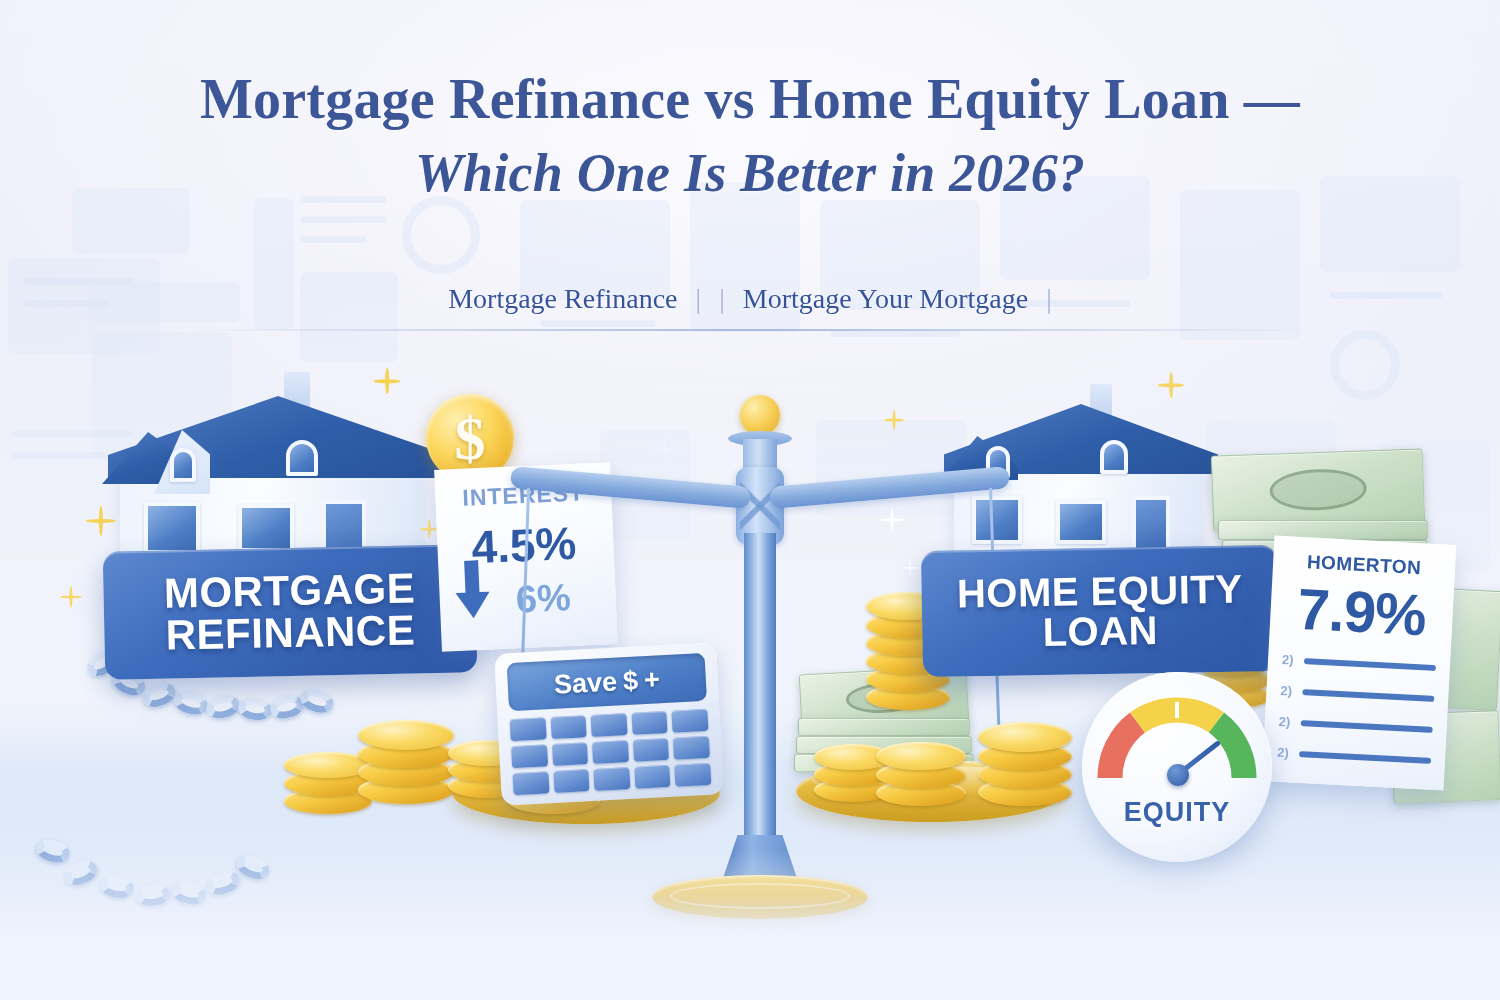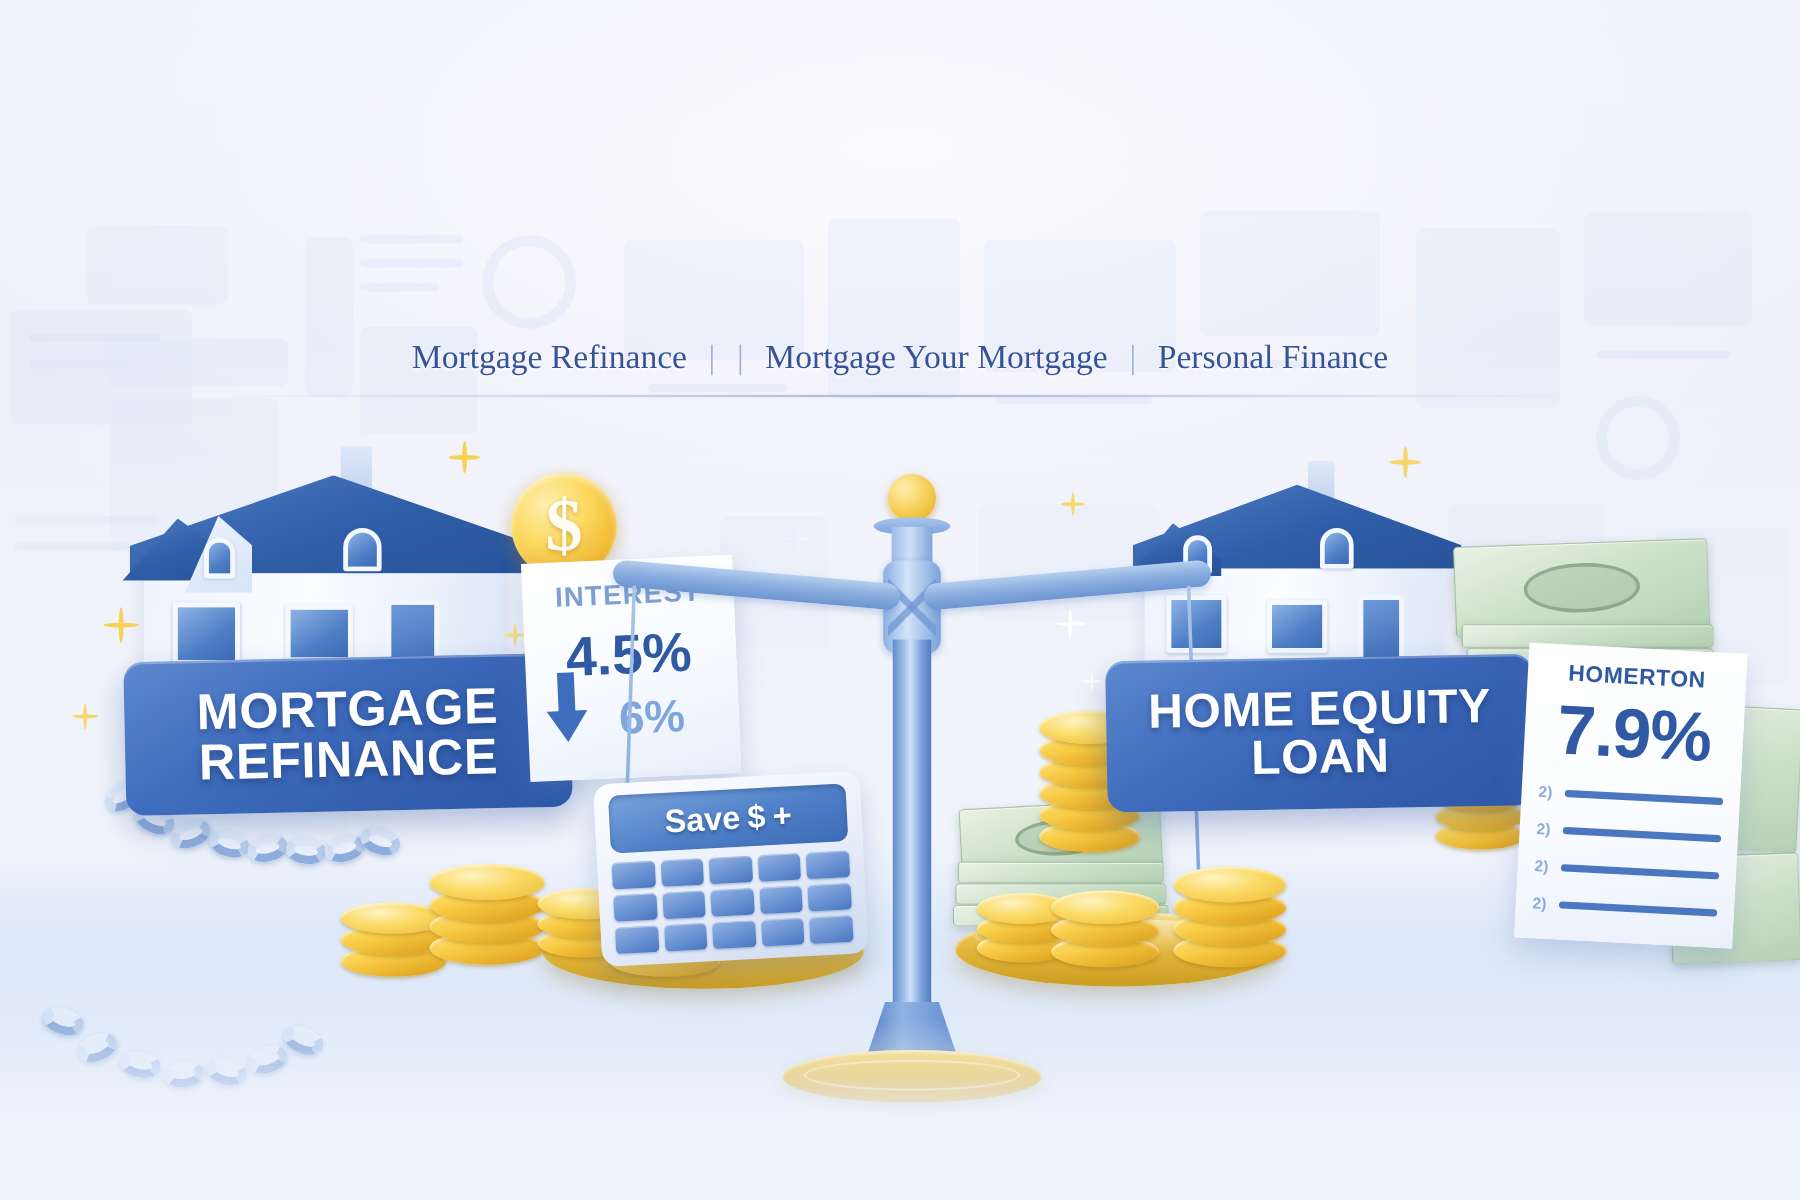--- a/index.html
+++ b/index.html
@@ -248,29 +248,32 @@
     <div class="wm circle" style="left:1330px;top:330px; width:70px; height:70px;"></div>
     <div class="wm card" style="left:1206px;top:420px; width:130px; height:90px;"></div>
     <div class="wm card" style="left:140px; top:620px; width:150px; height:108px;"></div>
     <div class="wm card" style="left:600px; top:430px; width:90px; height:110px;"></div>
     <div class="wm card" style="left:1380px;top:440px; width:110px; height:130px;"></div>
     <div class="wm line" style="left:12px;  top:430px; width:120px;"></div>
     <div class="wm line" style="left:12px;  top:452px; width:96px;"></div>
   </div>
   <div id="wmfade"></div>
 
+  <div id="header">
+    <div id="title-l1">Mortgage Refinance vs Home Equity Loan —</div>
+    <div id="title-l2">Which One Is Better in 2026?</div>
+  </div>
 
   <div id="tagwrap">
     <div id="tagline">
       <span>Mortgage Refinance</span>
       <span class="sep">|</span>
       <span class="sep">|</span>
       <span>Mortgage Your Mortgage</span>
       <span class="sep">|</span>
-      <span>Personal Finance</span>
     </div>
     <div id="tagrule"></div>
   </div>
 
   <div id="ground"></div>
 
   <div class="house art" style="left:108px; top:378px; width:330px; height:212px;">
     <div class="chimney" style="left:176px; top:-6px; width:26px; height:46px;"></div>
     <div class="body" style="left:12px;  top:86px; width:300px; height:126px;"></div>
     <div class="roof" style="left:0;    top:18px; width:340px; height:82px;
@@ -487,16 +490,27 @@
         <span class="n">2)</span>
         <span class="bar"></span>
       </div>
       <div class="row">
         <span class="n">2)</span>
         <span class="bar"></span>
       </div>
     </div>
   </div>
 
+  <div id="gauge">
+    <svg width="190" height="190" viewBox="0 0 190 190" style="position:absolute; left:0; top:0;">
+      <path d="M28 106 A 69 69 0 0 1 55.5 50.5" stroke="#e8705f" stroke-width="25" fill="none" stroke-linecap="butt"></path>
+      <path d="M55.5 50.5 A 69 69 0 0 1 134.5 50.5" stroke="#f4d24a" stroke-width="25" fill="none" stroke-linecap="butt"></path>
+      <path d="M134.5 50.5 A 69 69 0 0 1 162 106" stroke="#57b55c" stroke-width="25" fill="none" stroke-linecap="butt"></path>
+      <path d="M95 30 L95 46" stroke="#ffffff" stroke-width="4"></path>
+    </svg>
+    <div id="needle"></div>
+    <div id="hub"></div>
+    <div class="lbl">EQUITY</div>
+  </div>
 
 
   <div id="ground2"></div>
 </div>
 
 </body></html>

